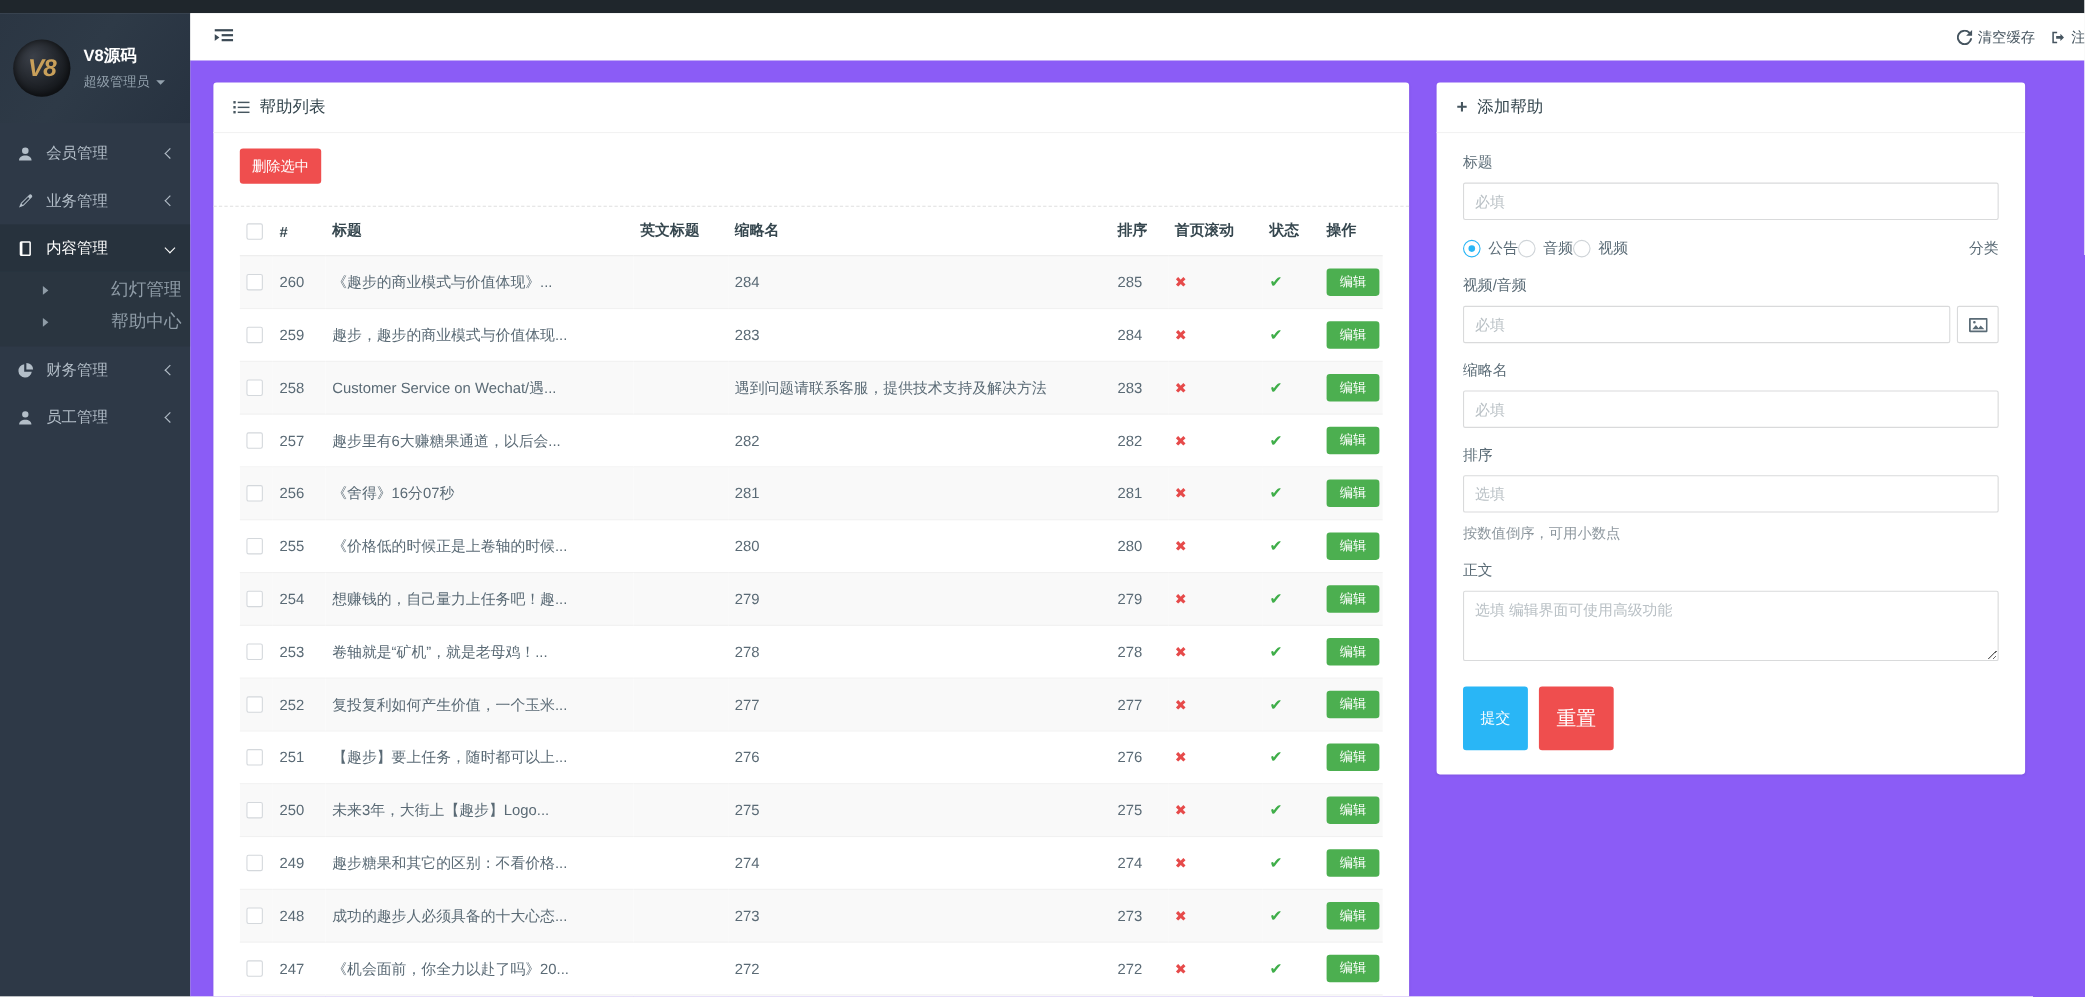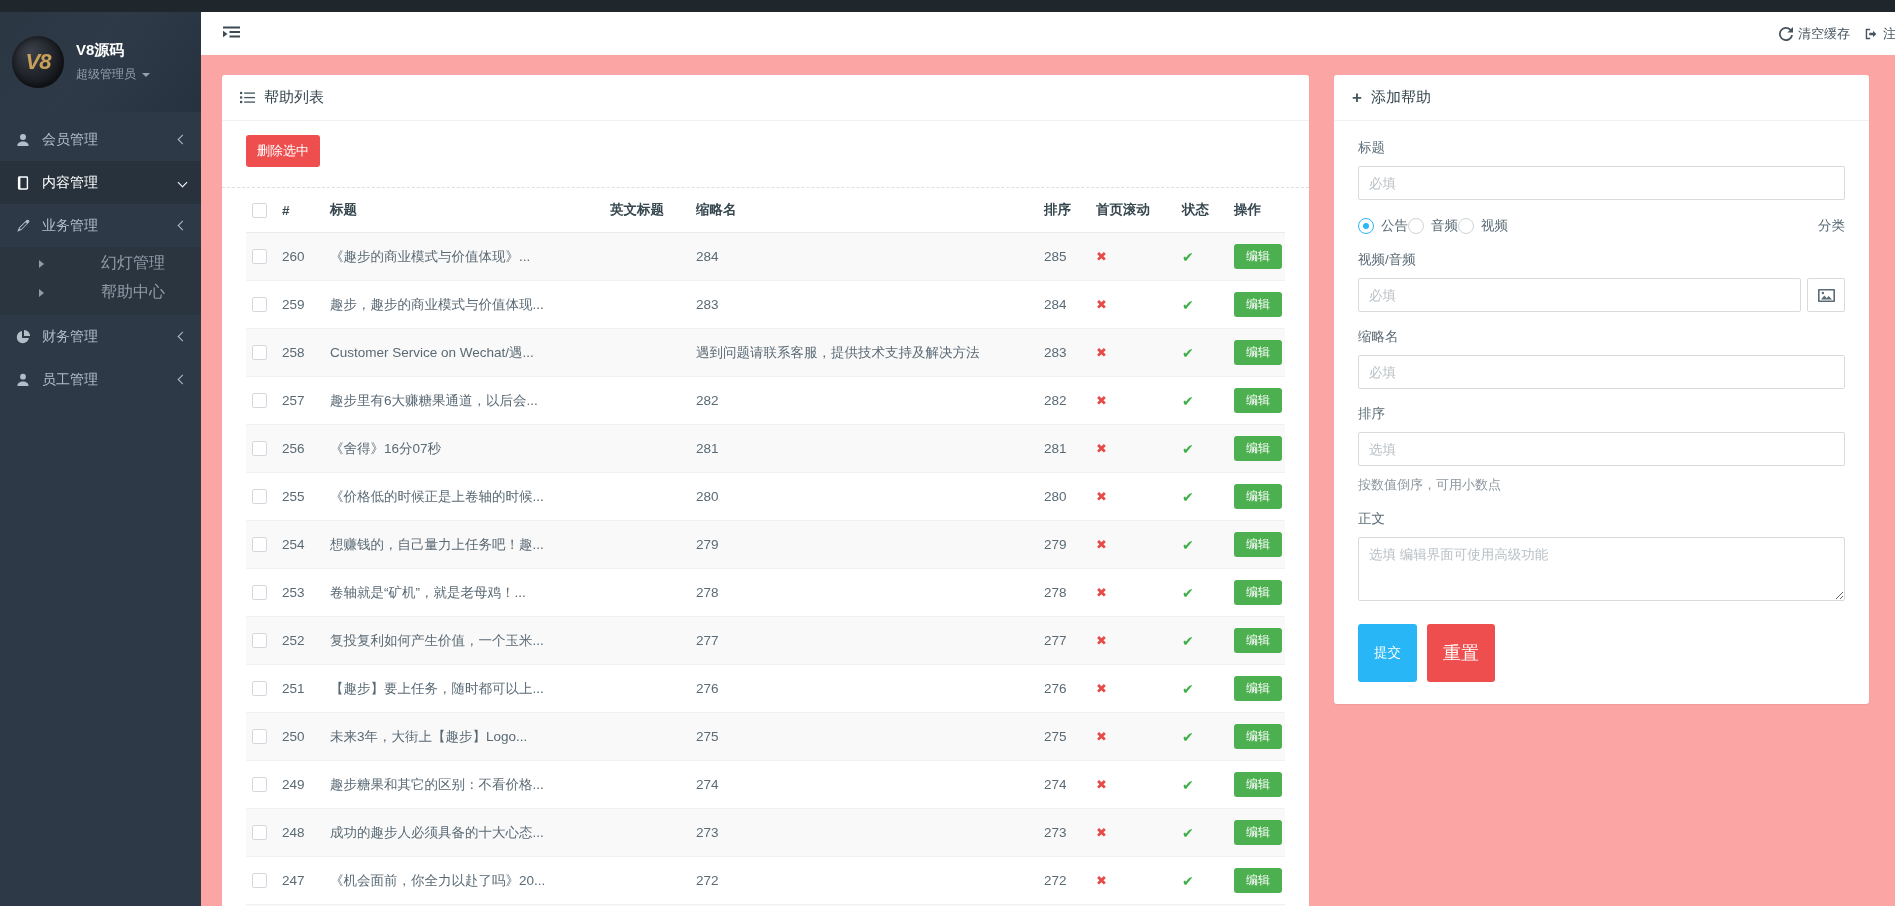--- a/index.html
+++ b/index.html
@@ -6,21 +6,21 @@
   html,body { margin:0; padding:0; }
   body {
     width:1895px; height:906px; overflow:hidden;
     font-family:"Liberation Sans","DejaVu Sans",sans-serif;
     background:#f3f3f4; color:#333;
   }
   .top-strip { height:12px; background:#1f262c; }
   .app { display:flex; height:894px; }
 
   
-  .sidebar { width:201px; flex:none; background:#2e3947; overflow:hidden; }
+  .sidebar { width:173px; flex:none; background:#2e3947; overflow:hidden; }
   .logo-area {
     height:100px; display:flex; align-items:center; padding:0 12px;
     background:linear-gradient(125deg,#2b3643 0%,#2e3a47 45%,#273косо240 100%);
     background:linear-gradient(125deg,#2b3643 0%,#2e3a47 45%,#273240 100%);
   }
   .logo-badge {
     width:52px; height:52px; border-radius:50%; flex:none;
     background:radial-gradient(circle at 35% 30%,#3b4049,#15181c 72%);
     color:#c9a05a; font-weight:bold; font-style:italic; font-size:22px;
     display:flex; align-items:center; justify-content:center;
@@ -50,21 +50,21 @@
   .main { flex:1; display:flex; flex-direction:column; min-width:0; }
   .topbar { height:43px; background:#fff; display:flex; align-items:center; padding-left:12px; flex:none; overflow:hidden; }
   .toggle-btn { width:36px; height:43px; display:flex; align-items:center; justify-content:center; color:#3c4a55; cursor:pointer; background:none; border:none; }
   .toggle-btn svg { width:17px; height:15px; fill:currentColor; }
   .topbar-right { margin-left:auto; display:flex; align-items:center; gap:14px; color:#45545f; font-size:13px; }
   .topbar-link { display:flex; align-items:center; gap:5px; white-space:nowrap; cursor:pointer; }
   .topbar-link svg { width:14px; height:14px; fill:currentColor; }
   .topbar-link.logout { margin-right:-14px; }
 
   
-  .content { flex:1; background:#fca5a5; padding:20px 18px 0 21px; display:flex; gap:25px; align-items:flex-start; overflow:hidden; }
+  .content { flex:1; background:#8b5cf6; padding:20px 18px 0 21px; display:flex; gap:25px; align-items:flex-start; overflow:hidden; }
   .card { background:#fff; border-radius:3px; box-shadow:0 1px 2px rgba(0,0,0,.06); }
   .card-header { padding:13px 18px; font-size:15px; color:#36474f; display:flex; align-items:center; gap:9px; border-bottom:1px solid #f2f2f2; }
   .card-header svg { width:15px; height:15px; fill:#46565f; }
   .plus-glyph { font-size:17px; font-weight:bold; color:#46565f; line-height:1; }
 
   
   .list-card { width:1087px; flex:none; }
   .list-body { padding:14px 24px 0; }
   .btn { border:none; border-radius:3px; color:#fff; cursor:pointer; font-family:inherit; }
   .btn-danger { background:#ef4e4e; font-size:13px; padding:7px 11px; }
@@ -124,37 +124,37 @@
     <nav class="nav">
       <div class="menu-item">
         <span class="mi-icon">
           <svg viewBox="0 0 16 16">
               <path d="M8 8a3 3 0 1 0 0-6 3 3 0 0 0 0 6zM2.3 14c0-3.1 2.6-4.6 5.7-4.6s5.7 1.5 5.7 4.6z"></path>
             </svg>
         </span>
         <span>会员管理</span>
         <span class="chev chev-l"></span>
       </div>
+      <div class="menu-item">
+        <span class="mi-icon">
+          <svg viewBox="0 0 16 16">
+              <path d="M13.8 2.2c.7.7.7 1.7 0 2.4L6.4 12 2.3 13.7 4 9.6l7.4-7.4c.7-.7 1.7-.7 2.4 0zM4.6 10.2l1.2 1.2 6-6-1.2-1.2z"></path>
+            </svg>
+        </span>
+        <span>业务管理</span>
+        <span class="chev chev-l"></span>
+      </div>
       <div class="menu-item active">
         <span class="mi-icon">
           <svg viewBox="0 0 16 16">
               <path d="M4.5 1.3h7.2c.8 0 1.4.6 1.4 1.4v10.6c0 .8-.6 1.4-1.4 1.4H4.5c-.9 0-1.6-.7-1.6-1.6V2.9c0-.9.7-1.6 1.6-1.6zm.9 1.4v10.6h6.3V2.7z"></path>
             </svg>
         </span>
         <span>内容管理</span>
         <span class="chev chev-d"></span>
-      </div>
-      <div class="menu-item">
-        <span class="mi-icon">
-          <svg viewBox="0 0 16 16">
-              <path d="M13.8 2.2c.7.7.7 1.7 0 2.4L6.4 12 2.3 13.7 4 9.6l7.4-7.4c.7-.7 1.7-.7 2.4 0zM4.6 10.2l1.2 1.2 6-6-1.2-1.2z"></path>
-            </svg>
-        </span>
-        <span>业务管理</span>
-        <span class="chev chev-l"></span>
       </div>
       <div class="submenu">
         <div class="submenu-item">
           <span class="caret-right"></span>
           <span>幻灯管理</span>
         </div>
         <div class="submenu-item">
           <span class="caret-right"></span>
           <span>帮助中心</span>
         </div>

